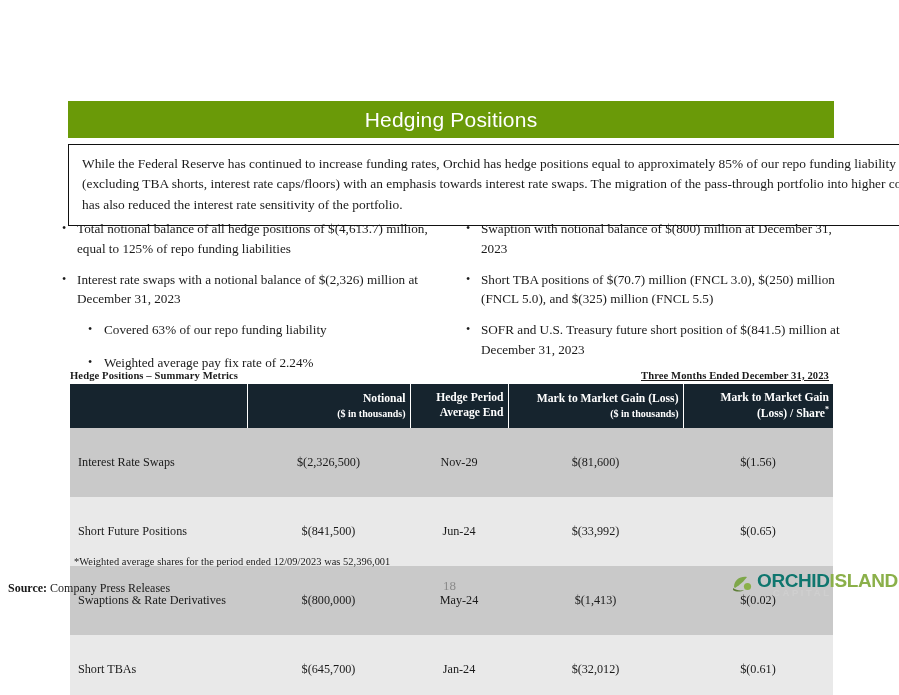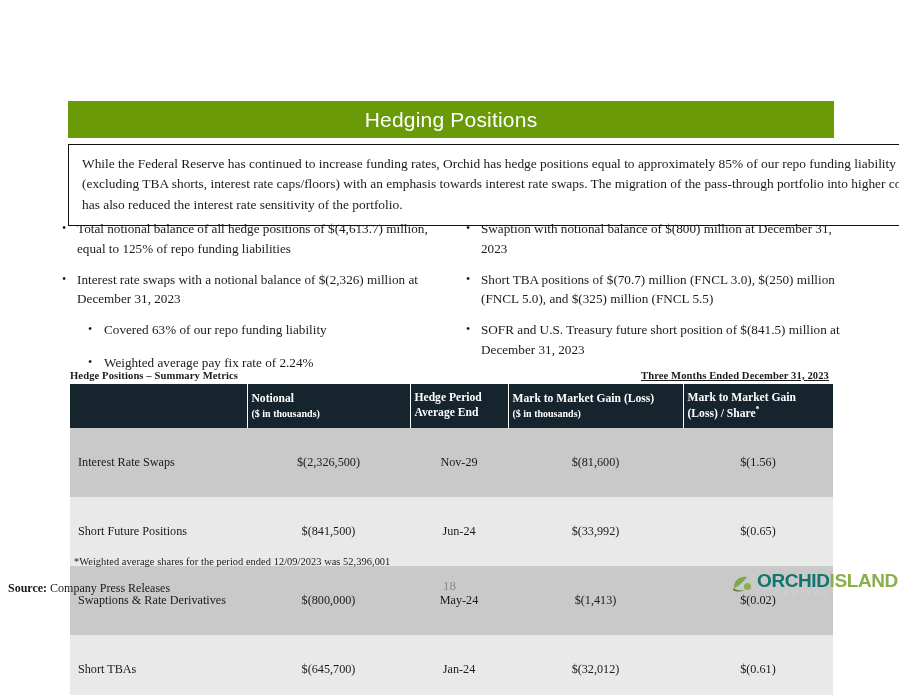--- a/index.html
+++ b/index.html
@@ -126,21 +126,21 @@
   table.hedge col.c1 { width: 163px; }
   table.hedge col.c2 { width: 98px; }
   table.hedge col.c3 { width: 175px; }
   table.hedge col.c4 { width: 150px; }
 
   table.hedge thead th {
     background: #16242e;
     color: #ffffff;
     font-weight: bold;
     padding: 6px 4px 7px 4px;
-    text-align: left;
+    text-align: right;
     vertical-align: middle;
     border-left: 1.2px solid #ffffff;
     line-height: 1.3;
     font-size: 11.6px;
   }
   table.hedge thead th.blank {
     border-left: none;
   }
   table.hedge thead th .sub {
     display: block;

